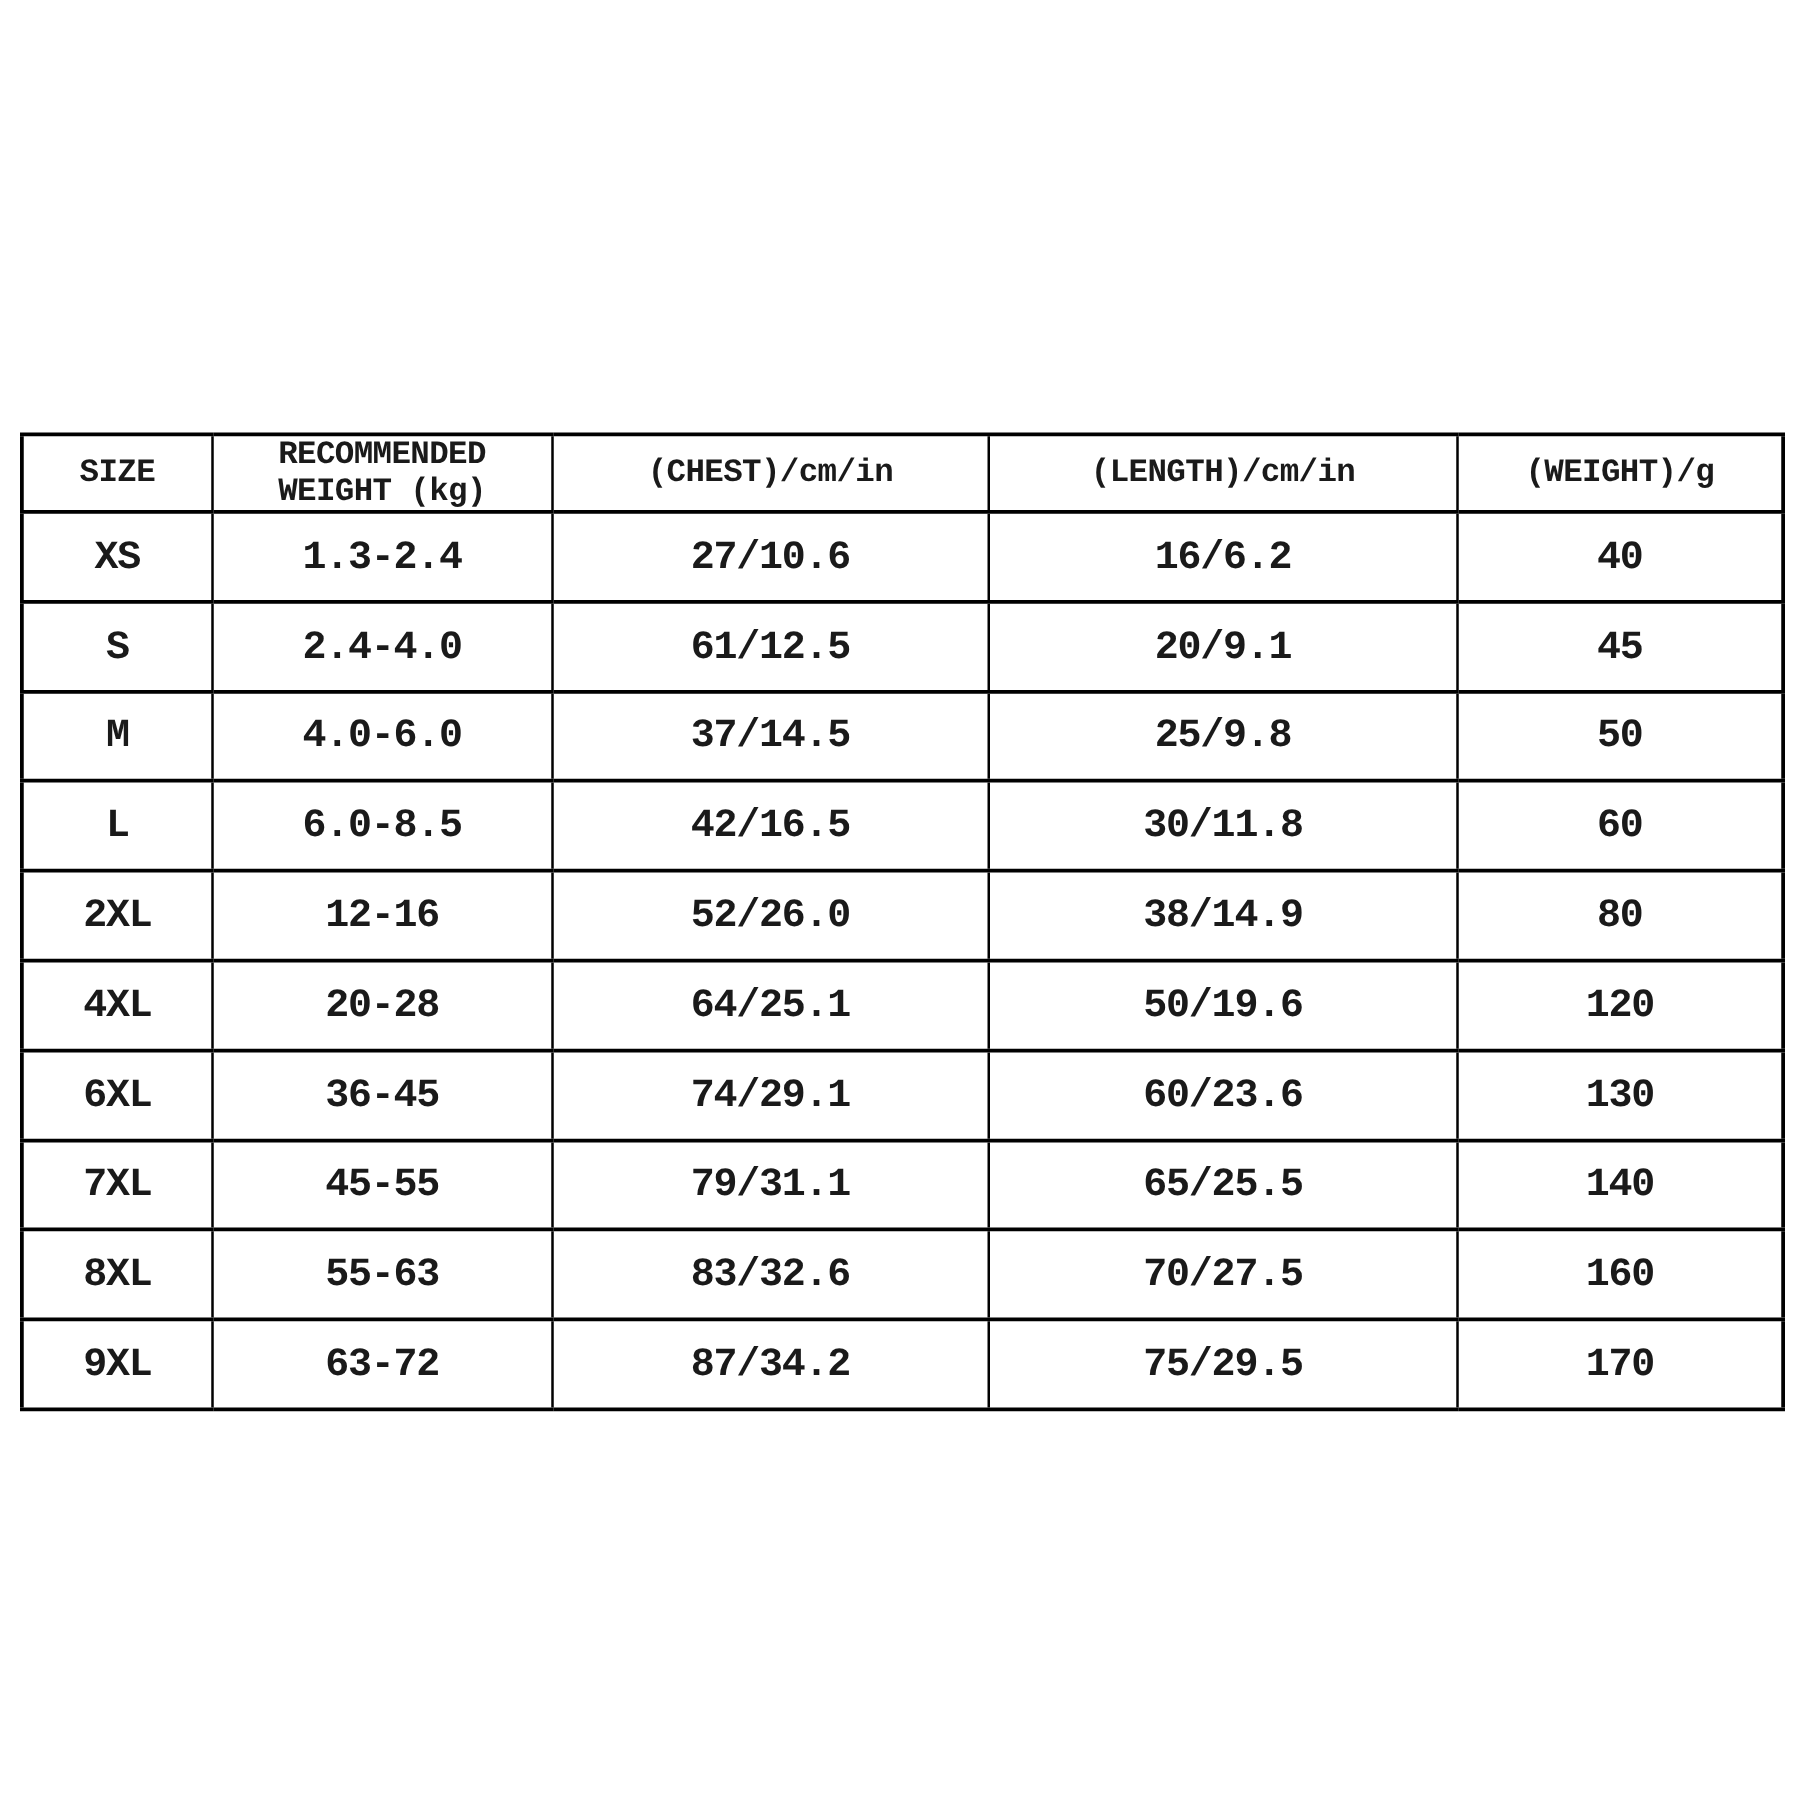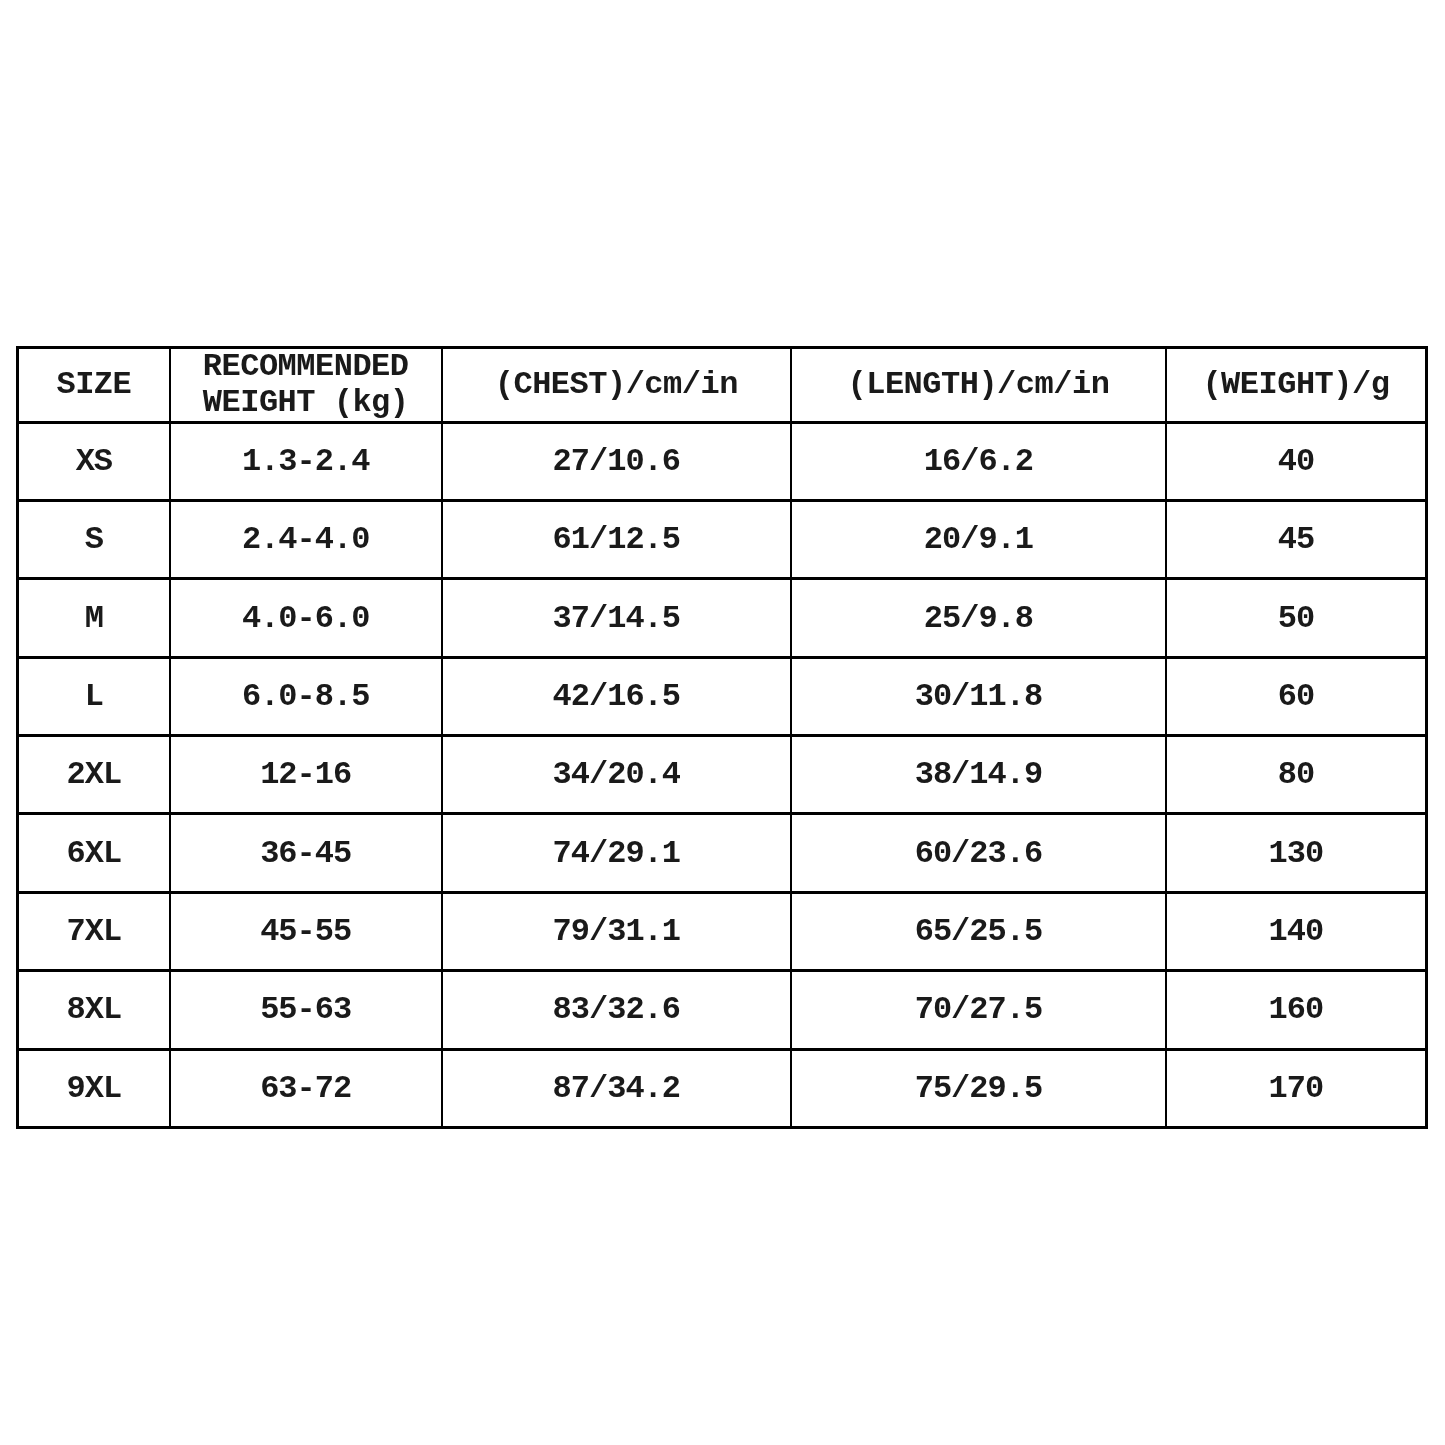--- a/index.html
+++ b/index.html
@@ -38,21 +38,21 @@
     vertical-align: middle;
     padding: 0 4px;
     color: #1a1a1a;
     font-weight: 700;
     overflow: hidden;
   }
   table.size-chart thead tr {
     height: 62px;
   }
   table.size-chart th {
-    font-size: 32px;
+    font-size: 26px;
     line-height: 1.12;
     letter-spacing: -0.5px;
     font-weight: 700;
   }
   table.size-chart td {
     font-size: 32px;
     letter-spacing: -1px;
   }
 </style>
 </head>
@@ -101,23 +101,30 @@
         <tr>
           <td>L</td>
           <td>6.0-8.5</td>
           <td>42/16.5</td>
           <td>30/11.8</td>
           <td>60</td>
         </tr>
         <tr>
           <td>2XL</td>
           <td>12-16</td>
-          <td>34/20.4</td>
+          <td>52/26.0</td>
           <td>38/14.9</td>
           <td>80</td>
+        </tr>
+        <tr>
+          <td>4XL</td>
+          <td>20-28</td>
+          <td>64/25.1</td>
+          <td>50/19.6</td>
+          <td>120</td>
         </tr>
         <tr>
           <td>6XL</td>
           <td>36-45</td>
           <td>74/29.1</td>
           <td>60/23.6</td>
           <td>130</td>
         </tr>
         <tr>
           <td>7XL</td>

